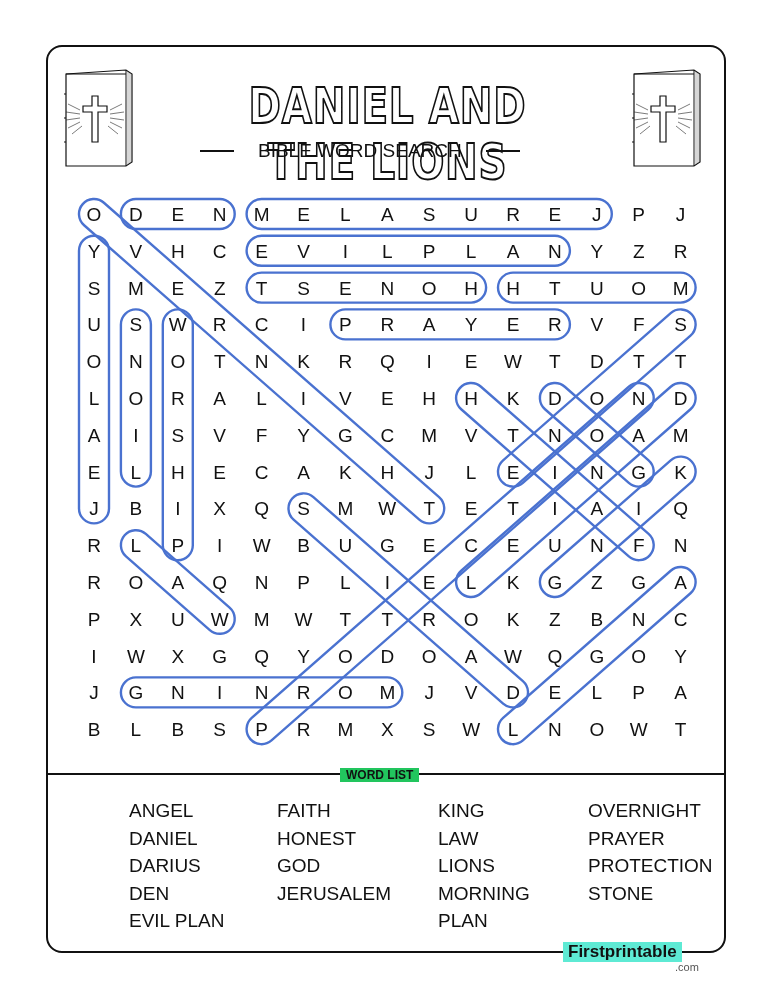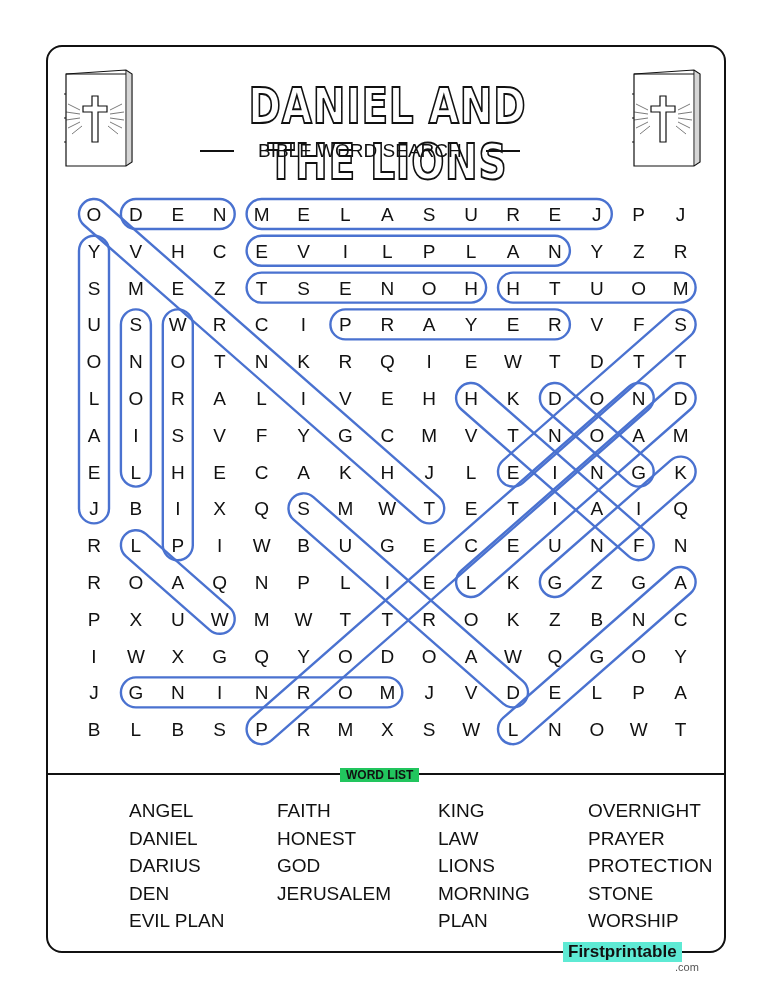--- a/index.html
+++ b/index.html
@@ -342,17 +342,16 @@
   <div>LAW</div>
   <div>LIONS</div>
   <div>MORNING</div>
   <div>PLAN</div>
 </div>
 <div class="wl-col" style="left:555px">
   <div>OVERNIGHT</div>
   <div>PRAYER</div>
   <div>PROTECTION</div>
   <div>STONE</div>
-  <div>WORSHIP</div>
 </div>
 
 <div class="brand">Firstprintable</div>
 <div class="brand-com">.com</div>
 
 </body></html>

